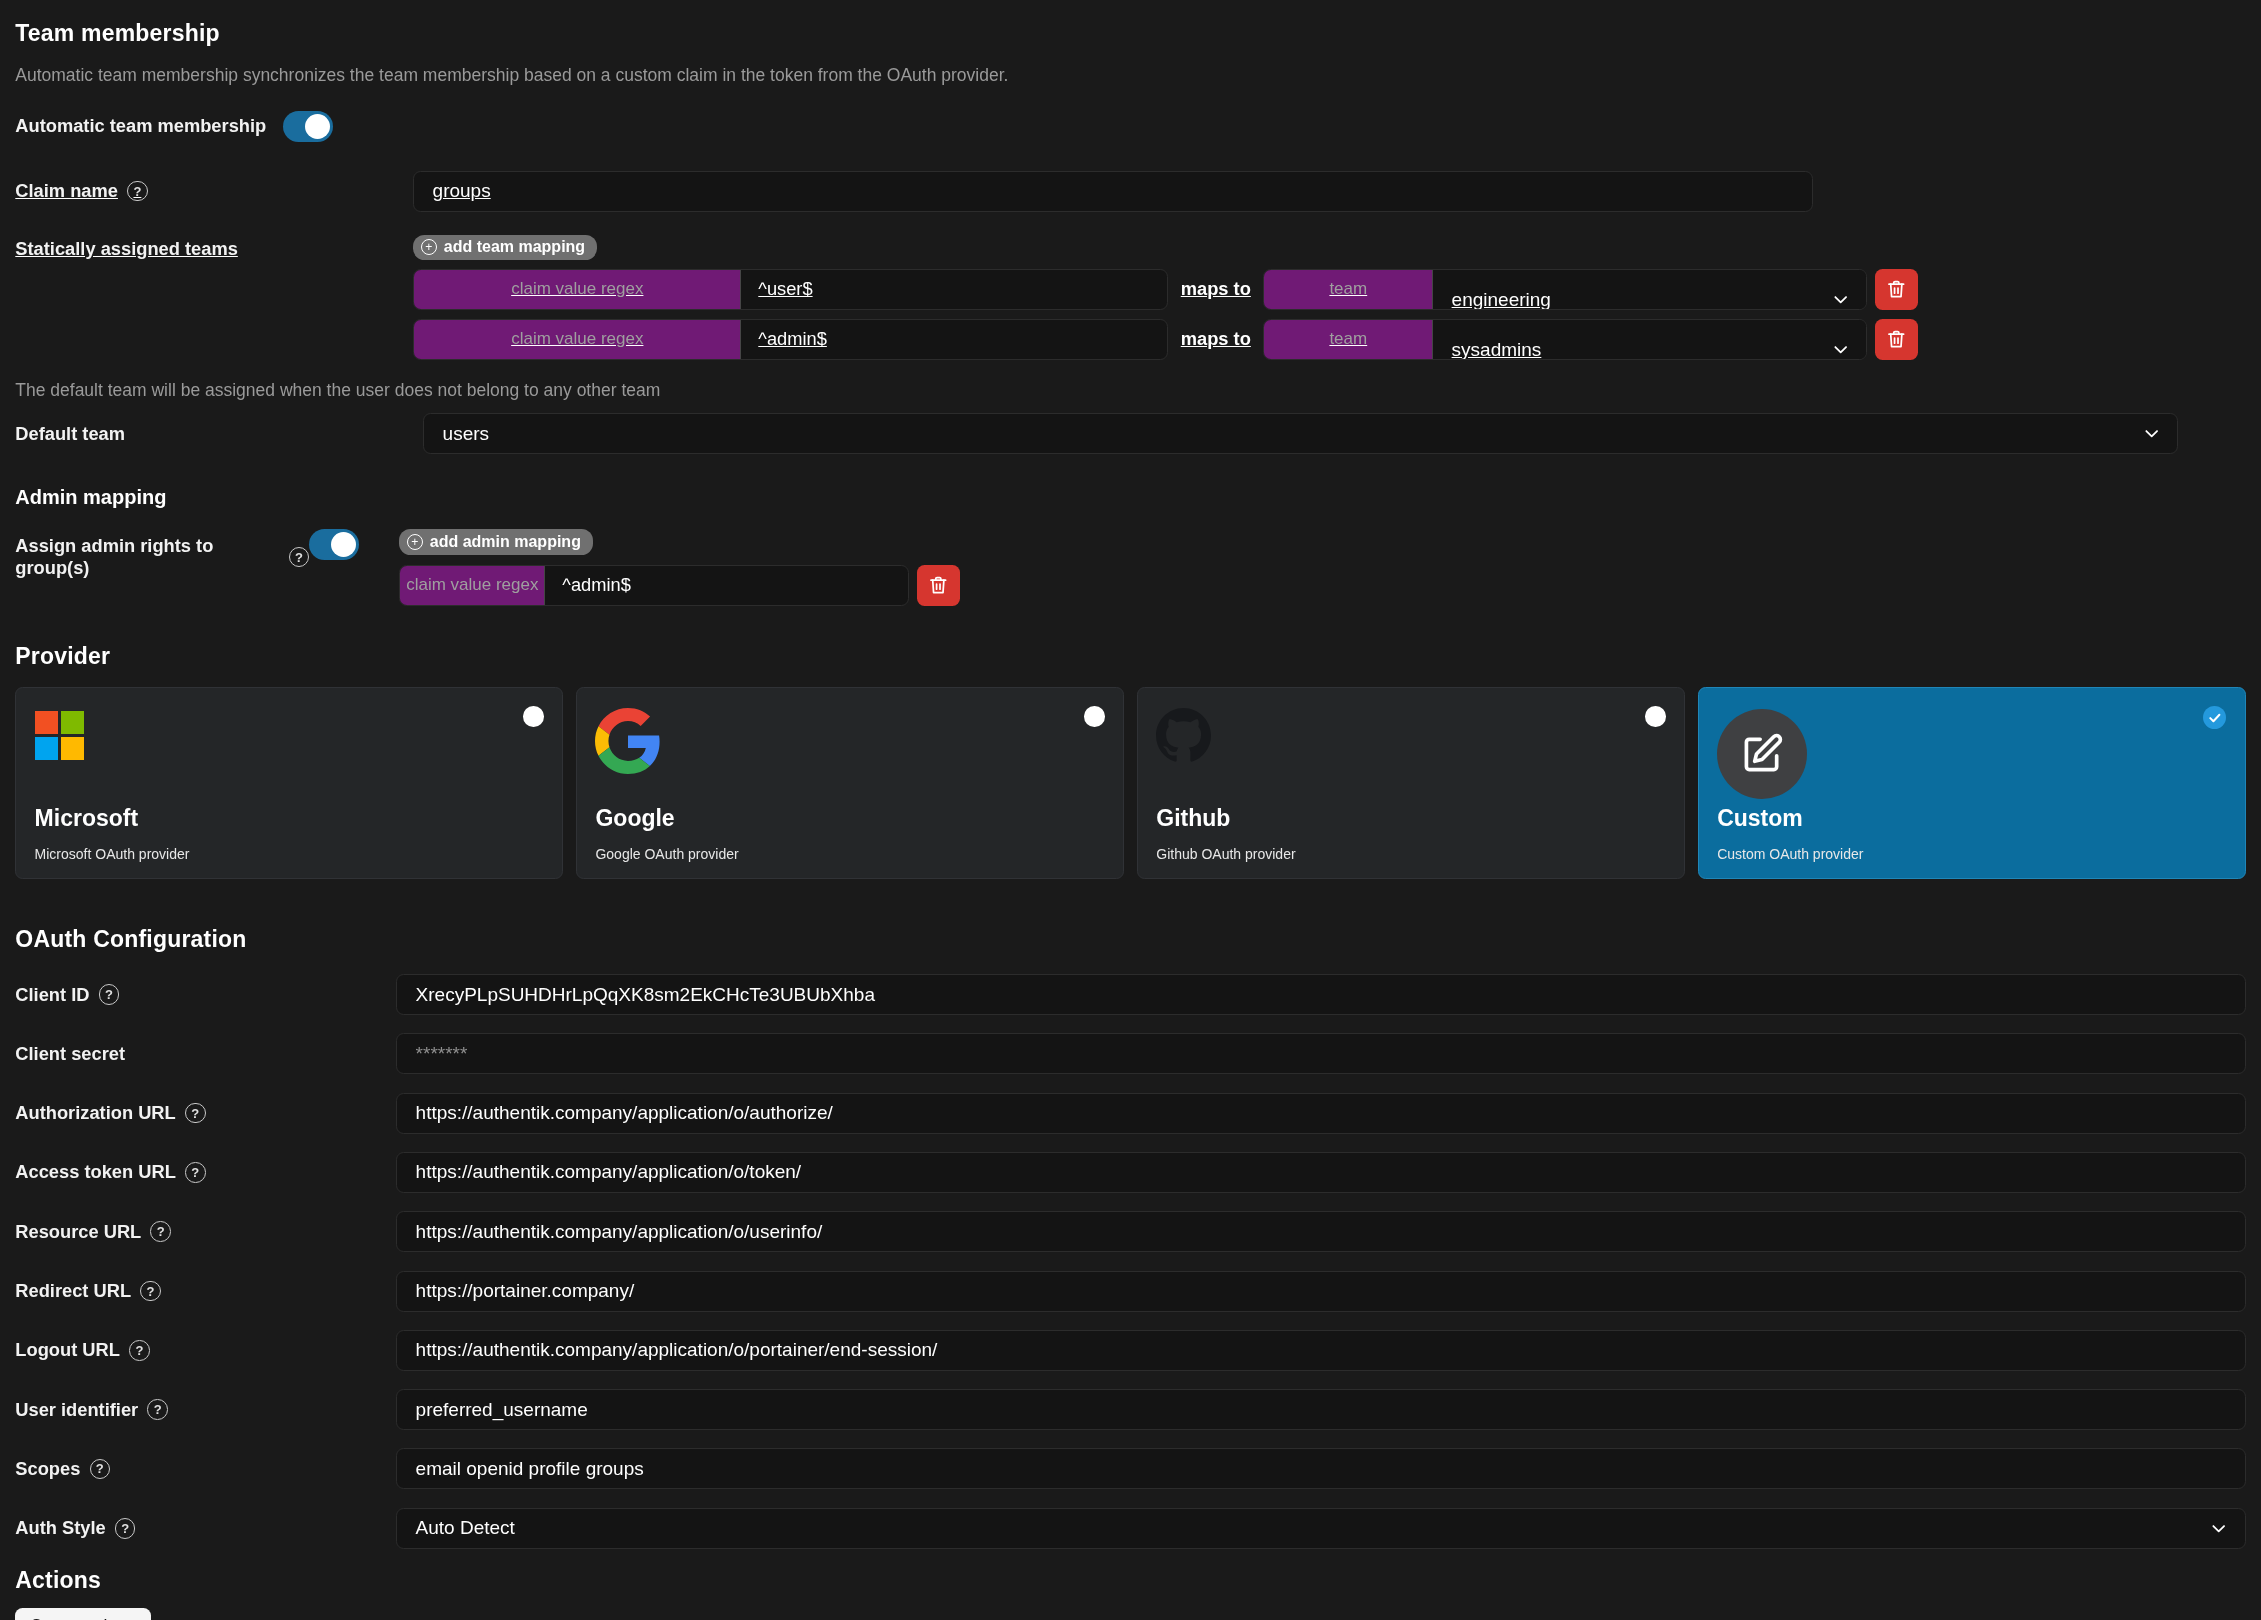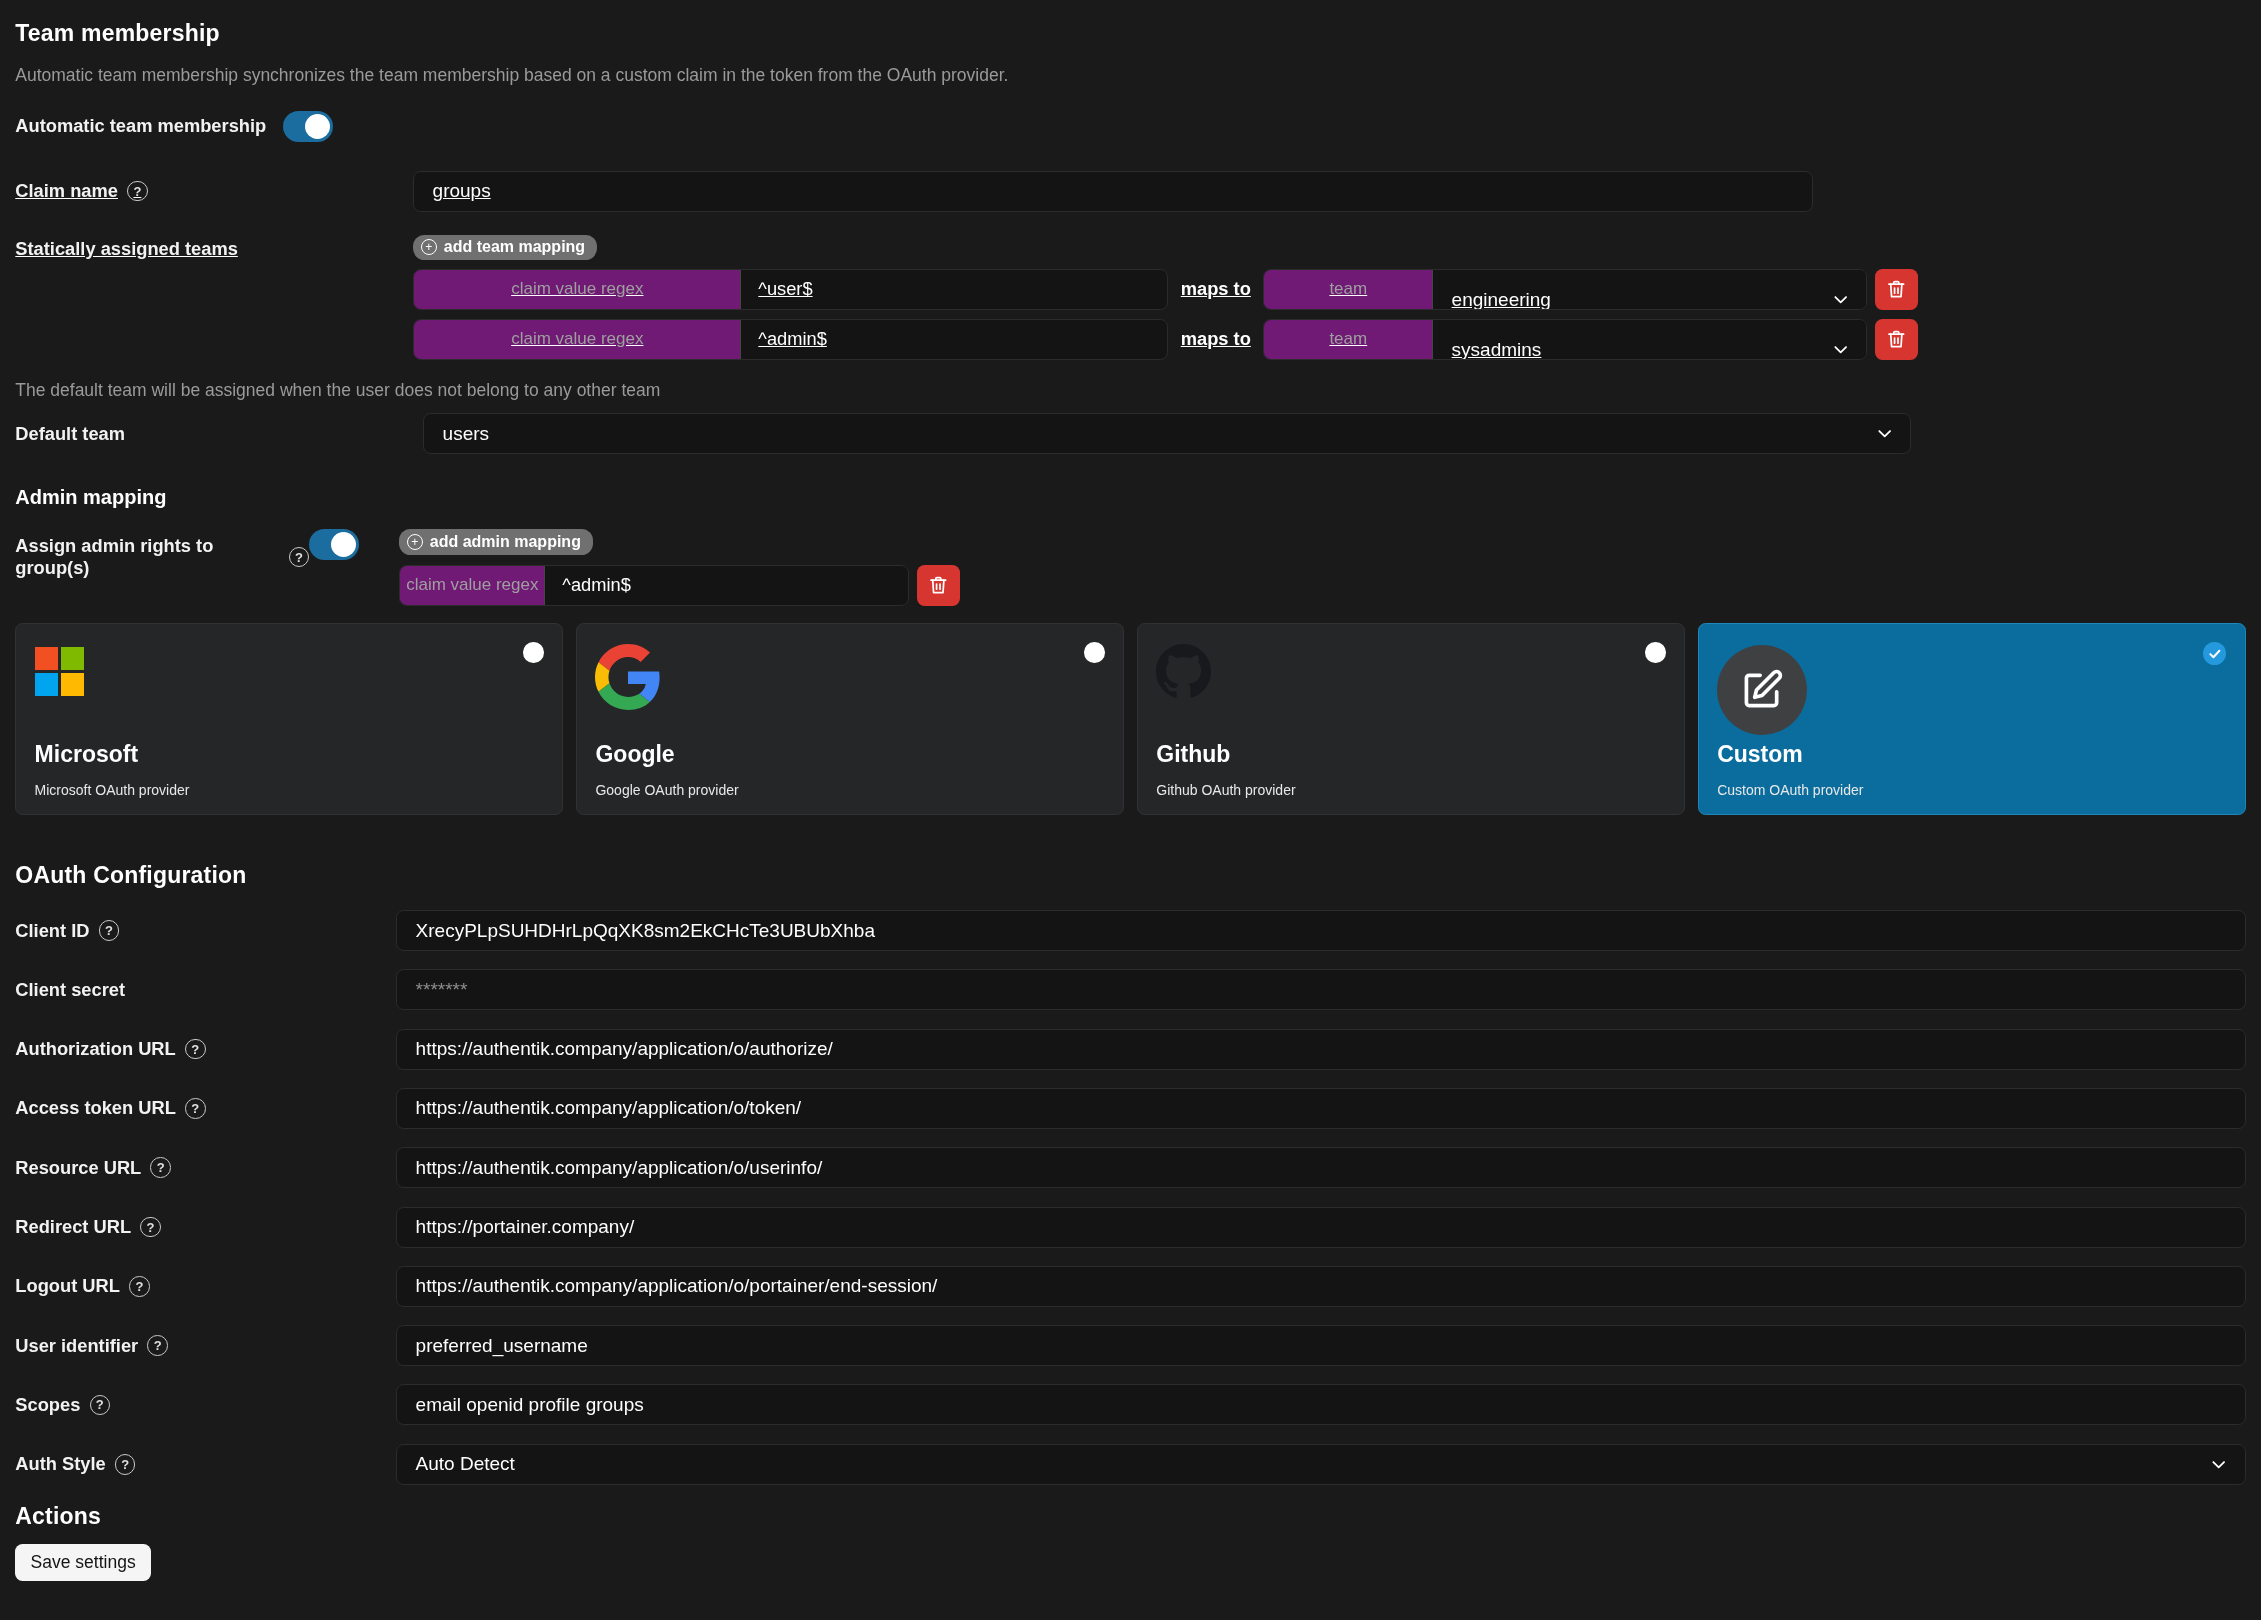--- a/index.html
+++ b/index.html
@@ -64,21 +64,21 @@
   .maps-to{width:95px;text-align:center;font-size:18.3px;font-weight:700;color:#fff;flex:0 0 auto;}
 
   
   .claim-input{width:1400px;}
   .regex-group{width:755px;}
   .regex-group .prefix{width:327px;}
   .regex-group input{flex:1;}
   .team-group{width:604px;}
   .team-group .prefix{width:169px;}
   .map-row .del-btn{margin-left:7.6px;}
-  .default-select{width:1488px;align-items:center;}
+  .default-select{width:1755px;align-items:center;}
 
   .admin-col{margin-left:40px;}
   .admin-group{width:510px;}
   .admin-group .prefix{width:145px;}
   .admin-group input{flex:1;}
 
   
   .cards{display:grid;grid-template-columns:repeat(4,1fr);gap:13px;margin-top:17px;}
   .card{
     position:relative;height:192px;background:#242628;border:0.8px solid #303236;border-radius:7.6px;
@@ -226,20 +226,21 @@
               <path d="M3.5 6h17"></path>
               <path d="M9 6V4.5A1.5 1.5 0 0 1 10.5 3h3A1.5 1.5 0 0 1 15 4.5V6"></path>
               <path d="M5.5 6l1 14.5h11l1-14.5"></path>
               <path d="M10 10.5v6M14 10.5v6"></path>
             </svg>
         </button>
       </div>
     </div>
   </div>
 
+  <h2 class="sec" style="margin-top:37px;">Provider</h2>
 
   <div class="cards">
 
     <div class="card">
       <div class="icon-area">
         <span class="ms-logo">
           <i style="background:#f25022;"></i>
             <i style="background:#7fba00;"></i>
             <i style="background:#00a4ef;"></i>
             <i style="background:#ffb900;"></i>

